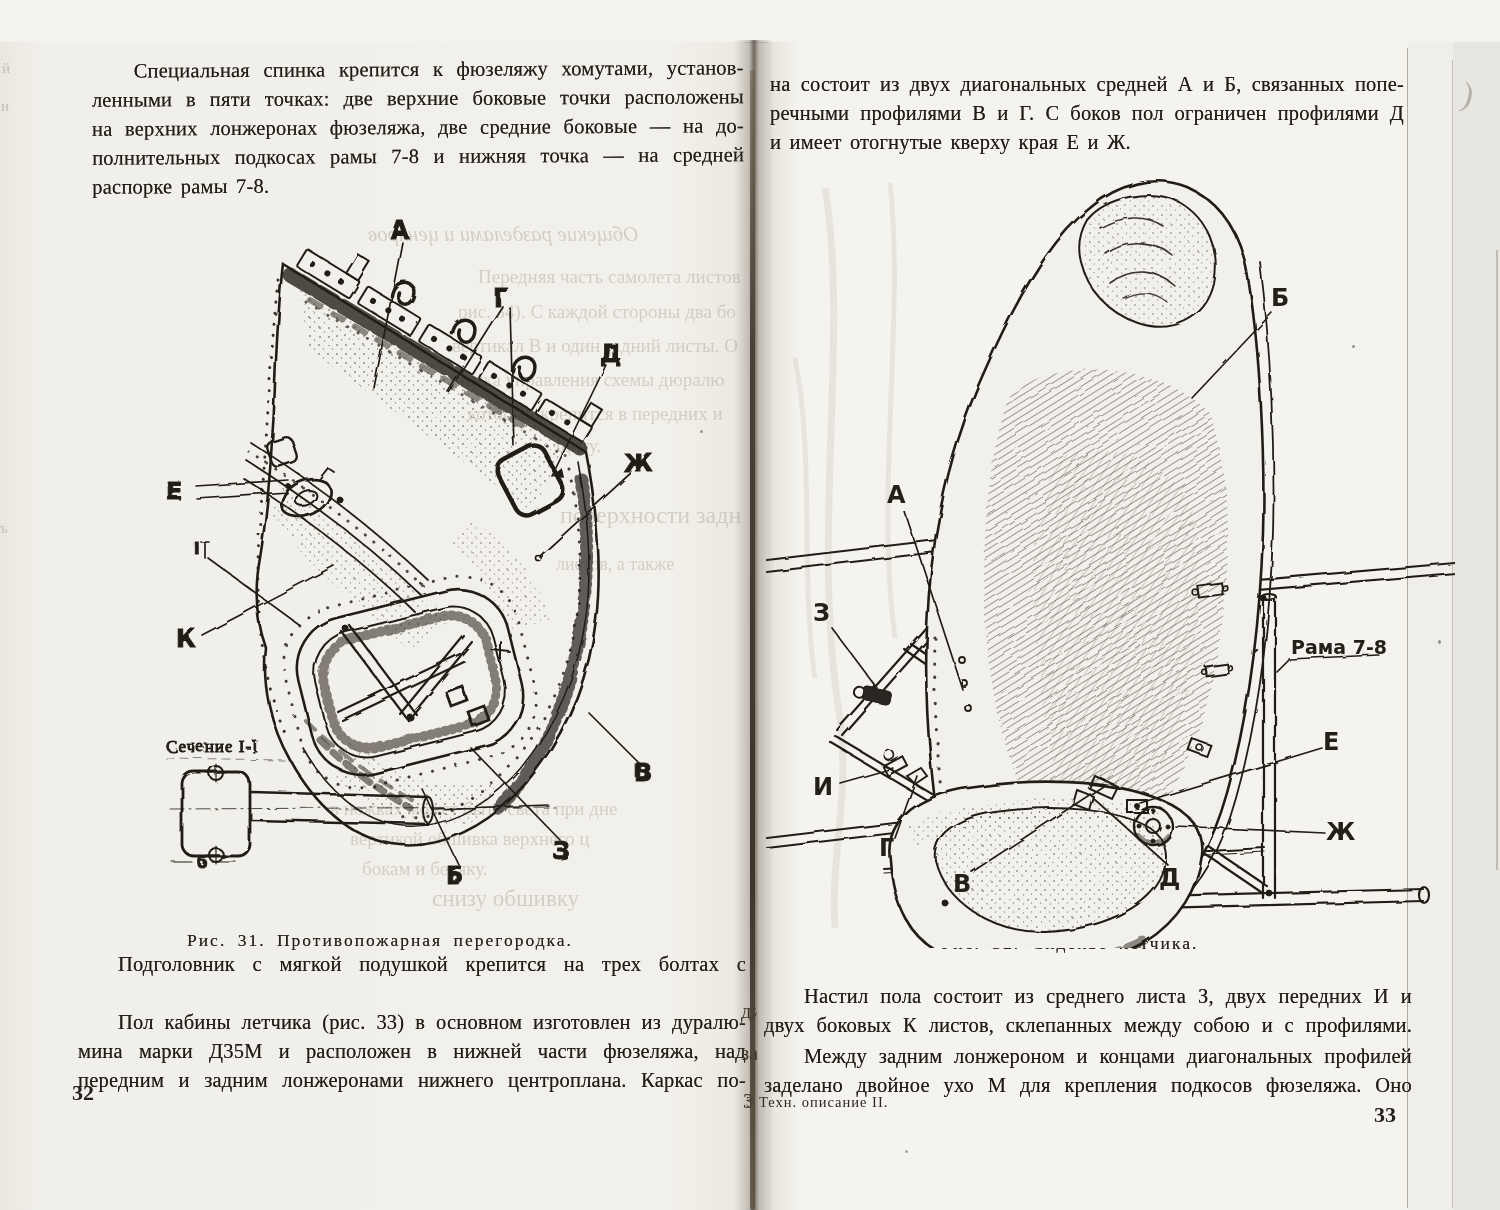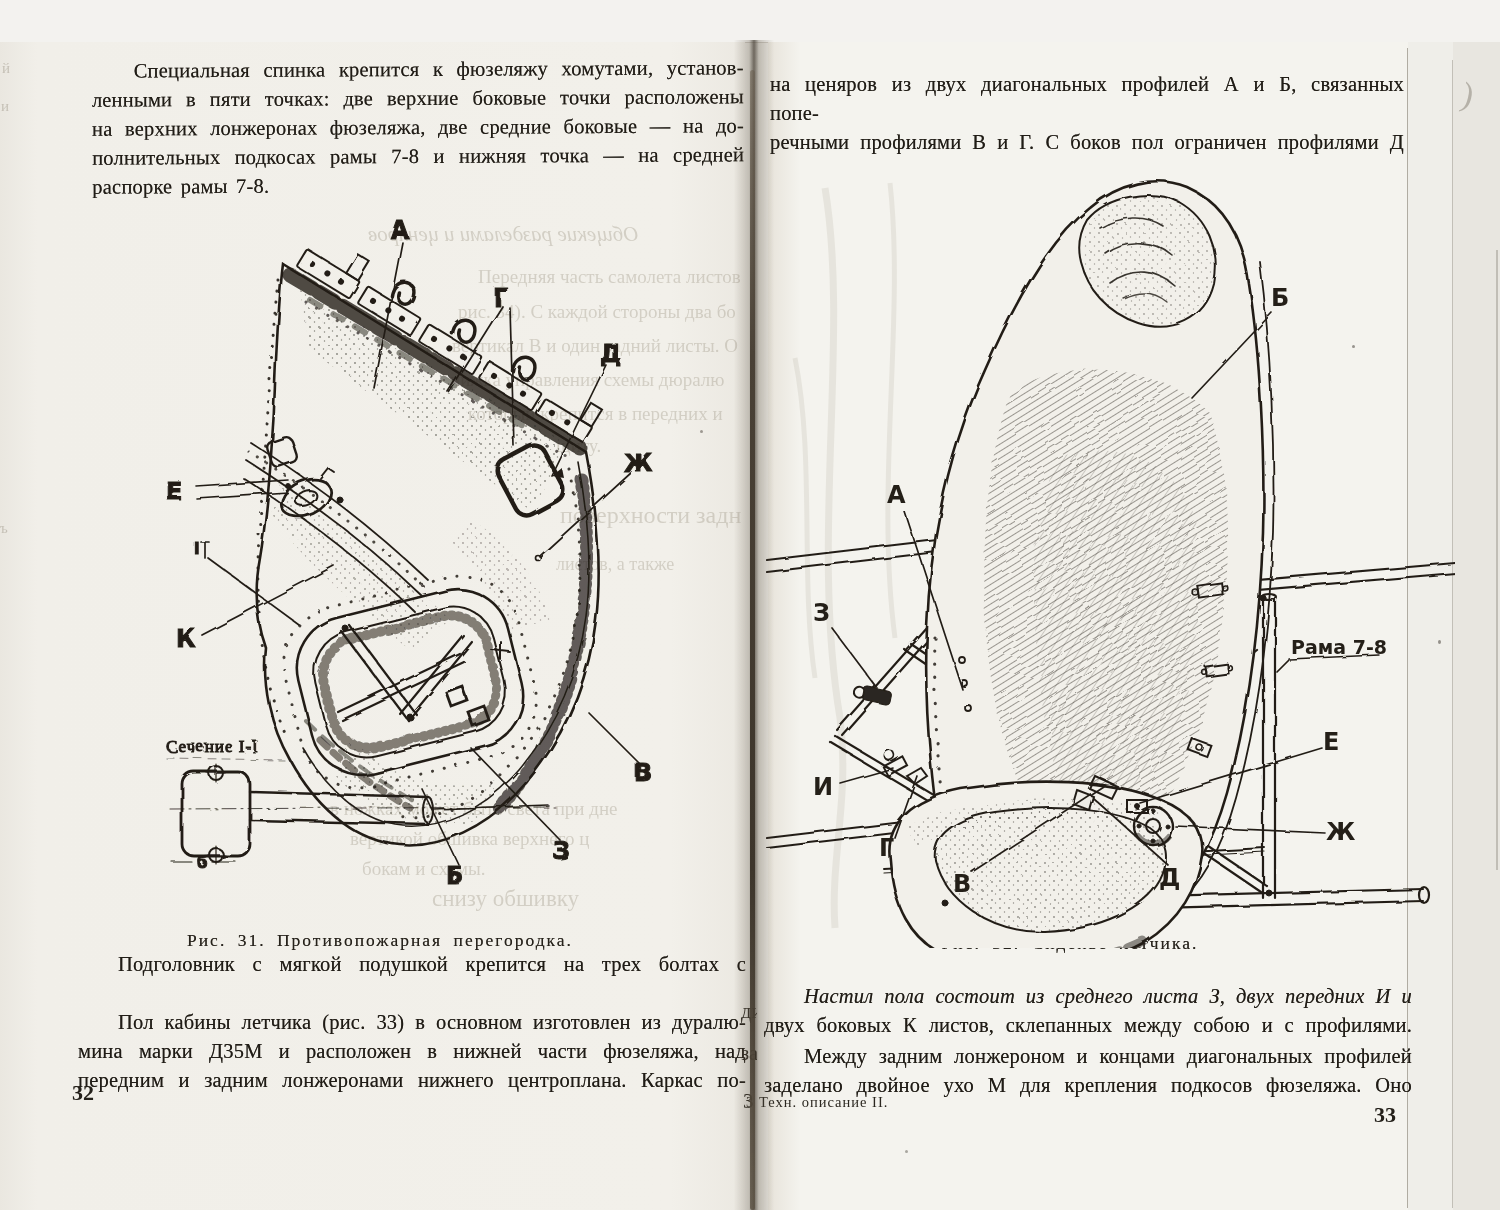--- a/index.html
+++ b/index.html
@@ -63,21 +63,21 @@
 <div class="abs ghost" style="left:478px;top:266px;font-size:19px">Передняя часть самолета листов</div>
 <div class="abs ghost" style="left:458px;top:301px;font-size:19px">рис. 34). С каждой стороны два бо</div>
 <div class="abs ghost" style="left:452px;top:335px;font-size:19px">вертикал В и один задний листы. О</div>
 <div class="abs ghost" style="left:450px;top:369px;font-size:19px">нижка управления схемы дюралю</div>
 <div class="abs ghost" style="left:468px;top:403px;font-size:19px">который крепится в передних и</div>
 <div class="abs ghost" style="left:556px;top:435px;font-size:19px">щиту.</div>
 <div class="abs ghost" style="left:560px;top:502px;font-size:24px">поверхности задн</div>
 <div class="abs ghost" style="left:556px;top:554px;font-size:18px">листов, а также</div>
 <div class="abs ghost" style="left:330px;top:798px;font-size:19px">в ножках может быть света при дне</div>
 <div class="abs ghost" style="left:350px;top:828px;font-size:19px">вертикой обшивка верхнего ц</div>
-<div class="abs ghost" style="left:362px;top:858px;font-size:19px">бокам и схемы.</div>
+<div class="abs ghost" style="left:362px;top:858px;font-size:19px">бокам и беляку.</div>
 <div class="abs ghost" style="left:432px;top:886px;font-size:23px">снизу обшивку</div>
 
 <div class="abs mfrag" style="left:2px;top:60px">й</div>
 <div class="abs mfrag" style="left:1px;top:98px">и</div>
 <div class="abs mfrag" style="left:0px;top:520px">ъ</div>
 
 <div class="abs curl-mark" style="left:1462px;top:76px">)</div>
 
 <div class="speck" style="left:1352px;top:345px;width:3px;height:3px;opacity:.5"></div>
 <div class="speck" style="left:1438px;top:640px;width:3px;height:4px;opacity:.5"></div>
@@ -101,26 +101,27 @@
     <div style="text-indent: 40px;">Пол кабины летчика (рис. 33) в основном изготовлен из дуралю-</div>
     <div>мина марки Д35М и расположен в нижней части фюзеляжа, над</div>
     <div>передним и задним лонжеронами нижнего центроплана. Каркас по-</div>
   </div>
 
 <div class="abs caption" style="left:30px;top:930px;width:700px">Рис. 31. Противопожарная перегородка.</div>
 
 <div class="abs pagenum" style="left:72px;top:1080px">32</div>
 
 <div class="abs para" style="left:770px;top:70px;width:634px">
-    <div>на ценяров из двух диагональных профилей А и Б, связанных попе-</div>
+    <div>на состоит из двух диагональных средней А и Б, связанных попе-</div>
     <div>речными профилями В и Г. С боков пол ограничен профилями Д</div>
+    <div class="noj">и имеет отогнутые кверху края Е и Ж.</div>
   </div>
 
 <div class="abs para" style="left:764px;top:982px;width:648px">
-    <div style="text-indent: 40px; font-style: italic;">Настил пола состоит из среднего листа З, двух передних И и</div>
+    <div style="text-indent: 40px;">Настил пола состоит из среднего листа З, двух передних И и</div>
     <div>двух боковых К листов, склепанных между собою и с профилями.</div>
   </div>
 
 <div class="abs para" style="left:764px;top:1042px;width:648px">
     <div style="text-indent: 40px;">Между задним лонжероном и концами диагональных профилей</div>
     <div>заделано двойное ухо М для крепления подкосов фюзеляжа. Оно</div>
   </div>
 
 <div class="abs caption" style="left:760px;top:933px;width:620px">Рис. 32. Сиденье летчика.</div>
 

